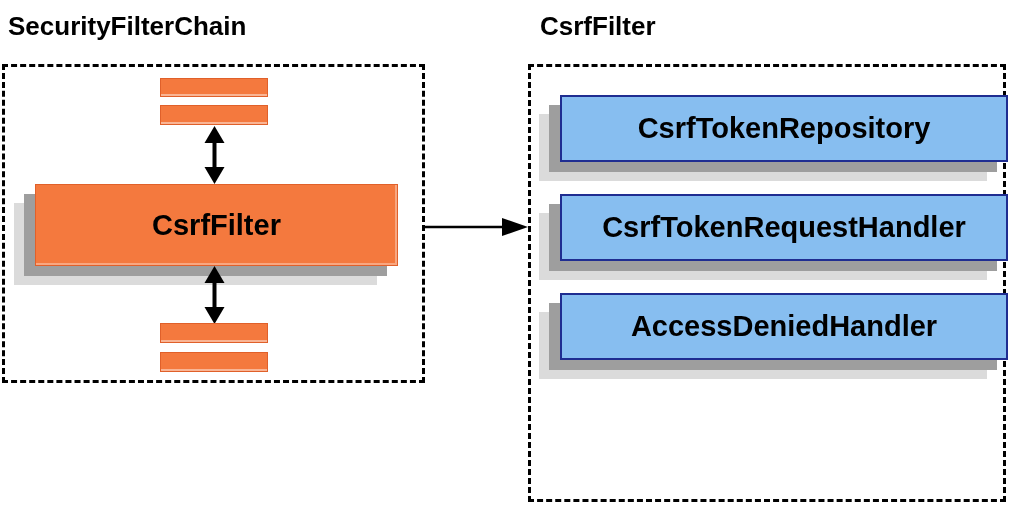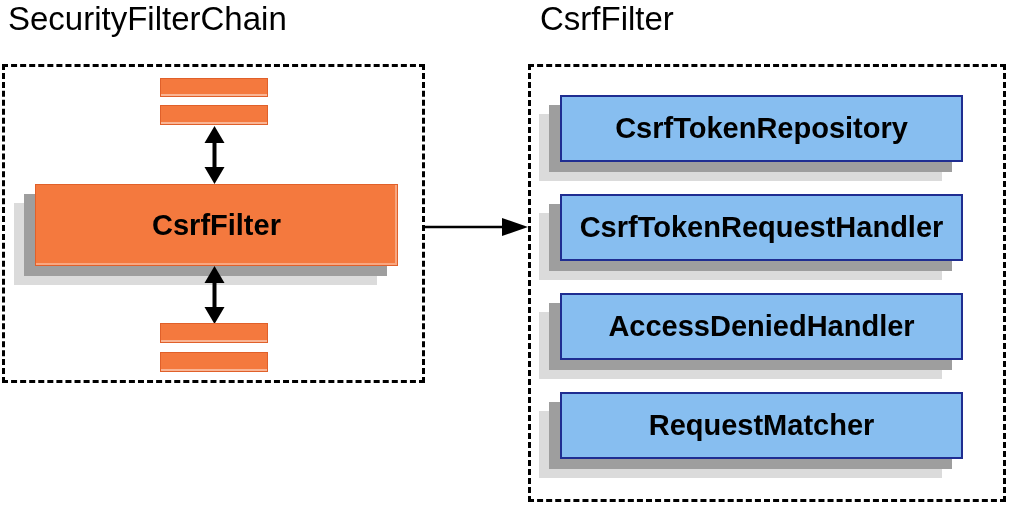--- a/index.html
+++ b/index.html
@@ -12,21 +12,21 @@
     --arrow-black:#000000;
   }
   *{margin:0;padding:0;box-sizing:border-box;}
   body{
     width:1010px;height:505px;background:#ffffff;
     font-family:"Liberation Sans",sans-serif;color:#000;
     overflow:hidden;
   }
   .canvas{position:relative;width:1010px;height:505px;background:#fff;}
   .title{
-    position:absolute;top:0;font-size:33px;font-weight:normal;
+    position:absolute;top:11px;font-size:26px;font-weight:bold;
     white-space:nowrap;letter-spacing:0;
   }
   .title.left{left:8px;}
   .title.right{left:540px;}
   .panel{position:absolute;border:3px dashed #000;background:transparent;}
   .panel.left{left:2px;top:64px;width:423px;height:319px;}
   .panel.right{left:528px;top:64px;width:478px;height:438px;}
   .bar{
     position:absolute;width:108px;height:20px;
     background:var(--filter-orange);
@@ -39,21 +39,21 @@
     border:1px solid var(--filter-orange-border);
     box-shadow:inset -2px -2px 0 rgba(255,255,255,.35),
                -11px 10px 0 var(--shadow-dark),
                -21px 19px 0 var(--shadow-light);
     display:flex;align-items:center;justify-content:center;
   }
   .main-box span,.component span{
     font-size:29px;font-weight:bold;white-space:nowrap;
   }
   .component{
-    position:absolute;left:29px;width:403px;height:67px;
+    position:absolute;left:29px;width:448px;height:67px;
     background:var(--component-blue);
     border:2px solid var(--component-blue-border);
     box-shadow:-11px 10px 0 var(--shadow-dark),
                -21px 19px 0 var(--shadow-light);
     display:flex;align-items:center;justify-content:center;
   }
   .varrow{position:absolute;left:197px;width:25px;height:58px;}
   .harrow{position:absolute;left:425px;top:215px;width:103px;height:24px;}
   svg .stroke{stroke:var(--arrow-black);}
   svg .fill{fill:var(--arrow-black);}
@@ -104,18 +104,15 @@
     </div>
 
     <div class="component" style="top:226px">
       <span>AccessDeniedHandler</span>
     </div>
 
     <div class="component" style="top:127px">
       <span>CsrfTokenRequestHandler</span>
     </div>
 
-    <div class="component" style="top:325px">
-      <span>RequestMatcher</span>
-    </div>
   </div>
 
 </div>
 
 </body></html>

